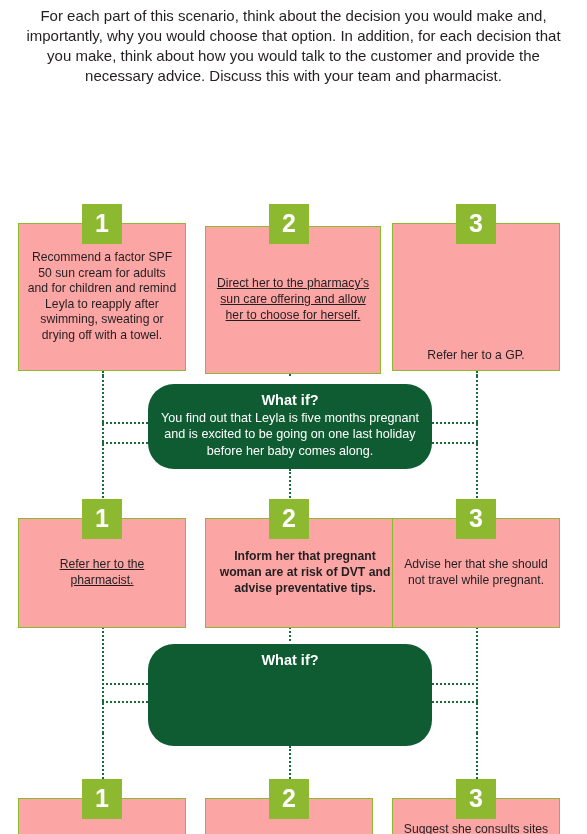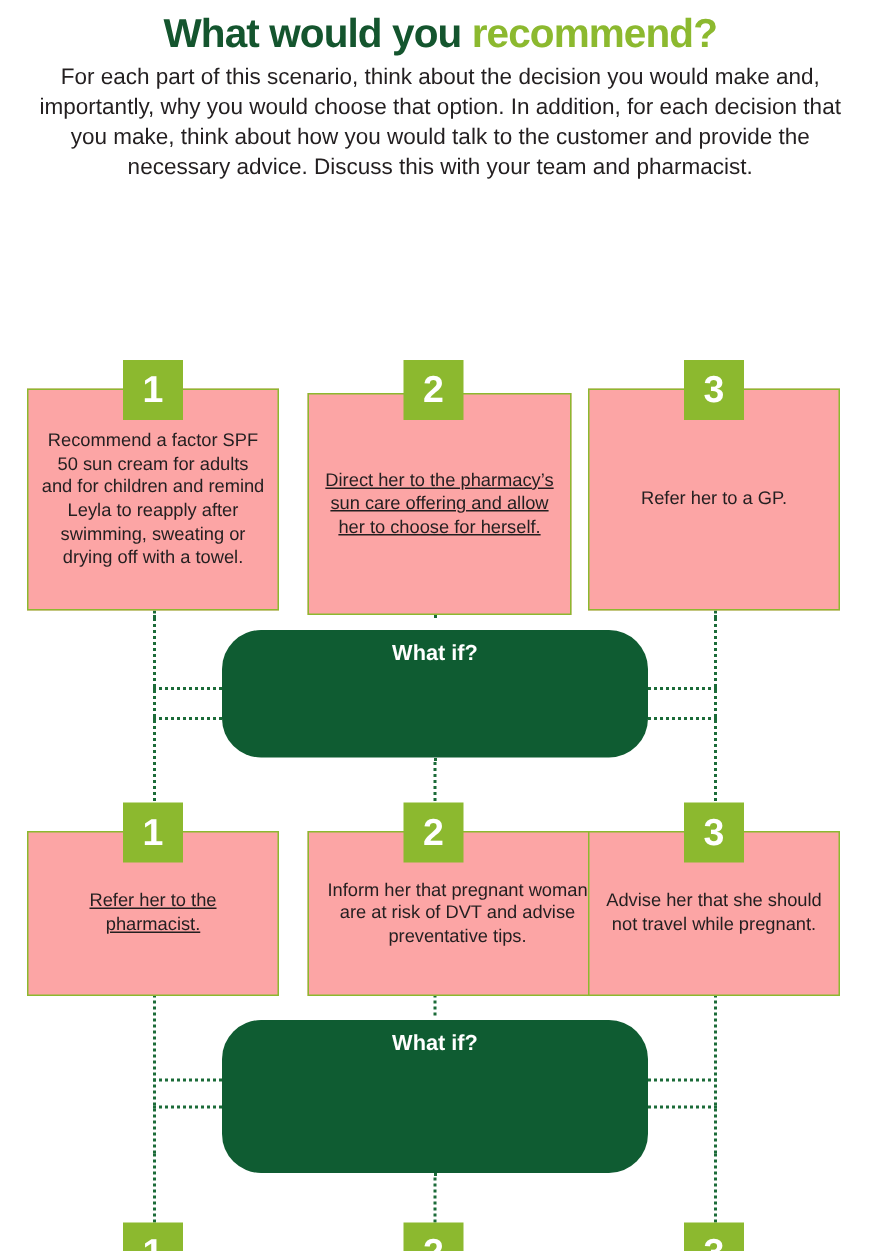--- a/index.html
+++ b/index.html
@@ -113,23 +113,20 @@
   }
   .whatif-body {
     font-size: 12.6px;
     line-height: 1.3;
   }
 </style>
 </head>
 <body>
 
 <div class="header">
-  <div class="title">
-    <span>What would you </span><span class="accent">recommend?</span>
-  </div>
   <div class="intro">For each part of this scenario, think about the decision you would make and, importantly, why you would choose that option. In addition, for each decision that you make, think about how you would talk to the customer and provide the necessary advice. Discuss this with your team and pharmacist.</div>
 </div>
 
 <div class="flow">
 
   <div class="dot-v" style="left: 102px; top: 166px; height: 124px; border-left-color: rgb(27, 107, 56);"></div>
 
   <div class="dot-v" style="left: 289px; top: 166px; height: 124px; border-left-color: rgb(27, 107, 56);"></div>
 
   <div class="dot-v" style="left: 476px; top: 166px; height: 124px; border-left-color: rgb(27, 107, 56);"></div>
@@ -155,35 +152,36 @@
   <div class="card" style="left: 18px; top: 137px; width: 168px; height: 148px; border-color: rgb(140, 185, 47);">
     <div class="card-text">Recommend a factor SPF 50 sun cream for adults and for children and remind Leyla to reapply after swimming, sweating or drying off with a towel.</div>
   </div>
   <div class="badge" style="left: 82px; top: 118px; background: rgb(140, 185, 47);">1</div>
 
   <div class="card" style="left: 205px; top: 140px; width: 176px; height: 148px; border-color: rgb(140, 185, 47); text-decoration: underline;">
     <div class="card-text">Direct her to the pharmacy’s sun care offering and allow her to choose for herself.</div>
   </div>
   <div class="badge" style="left: 269px; top: 118px; background: rgb(140, 185, 47);">2</div>
 
-  <div class="card" style="left: 392px; top: 137px; width: 168px; height: 148px; border-color: rgb(140, 185, 47);">
+  <div class="card" style="left: 392px; top: 137px; width: 168px; height: 148px; border-color: rgb(140, 185, 47); align-items: flex-end;">
     <div class="card-text">Refer her to a GP.</div>
   </div>
   <div class="badge" style="left: 456px; top: 118px; background: rgb(140, 185, 47);">3</div>
 
   <div class="whatif" style="left: 148px; top: 298px; width: 284px; height: 85px; background: rgb(15, 92, 50);">
     <div class="whatif-title">What if?</div>
+    <div class="whatif-body">You find out that Leyla is five months pregnant and is excited to be going on one last holiday before her baby comes along.</div>
   </div>
 
   <div class="card" style="left: 18px; top: 432px; width: 168px; height: 110px; border-color: rgb(140, 185, 47); text-decoration: underline;">
     <div class="card-text">Refer her to the pharmacist.</div>
   </div>
   <div class="badge" style="left: 82px; top: 413px; background: rgb(140, 185, 47);">1</div>
 
-  <div class="card" style="left: 205px; top: 432px; width: 200px; height: 110px; border-color: rgb(140, 185, 47);">
+  <div class="card" style="left: 205px; top: 432px; width: 200px; height: 110px; border-color: rgb(140, 185, 47); font-weight: bold;">
     <div class="card-text">Inform her that pregnant woman are at risk of DVT and advise preventative tips.</div>
   </div>
   <div class="badge" style="left: 269px; top: 413px; background: rgb(140, 185, 47);">2</div>
 
   <div class="card" style="left: 392px; top: 432px; width: 168px; height: 110px; border-color: rgb(140, 185, 47);">
     <div class="card-text">Advise her that she should not travel while pregnant.</div>
   </div>
   <div class="badge" style="left: 456px; top: 413px; background: rgb(140, 185, 47);">3</div>
 
   <div class="whatif" style="left: 148px; top: 558px; width: 284px; height: 102px; background: rgb(15, 92, 50);">

